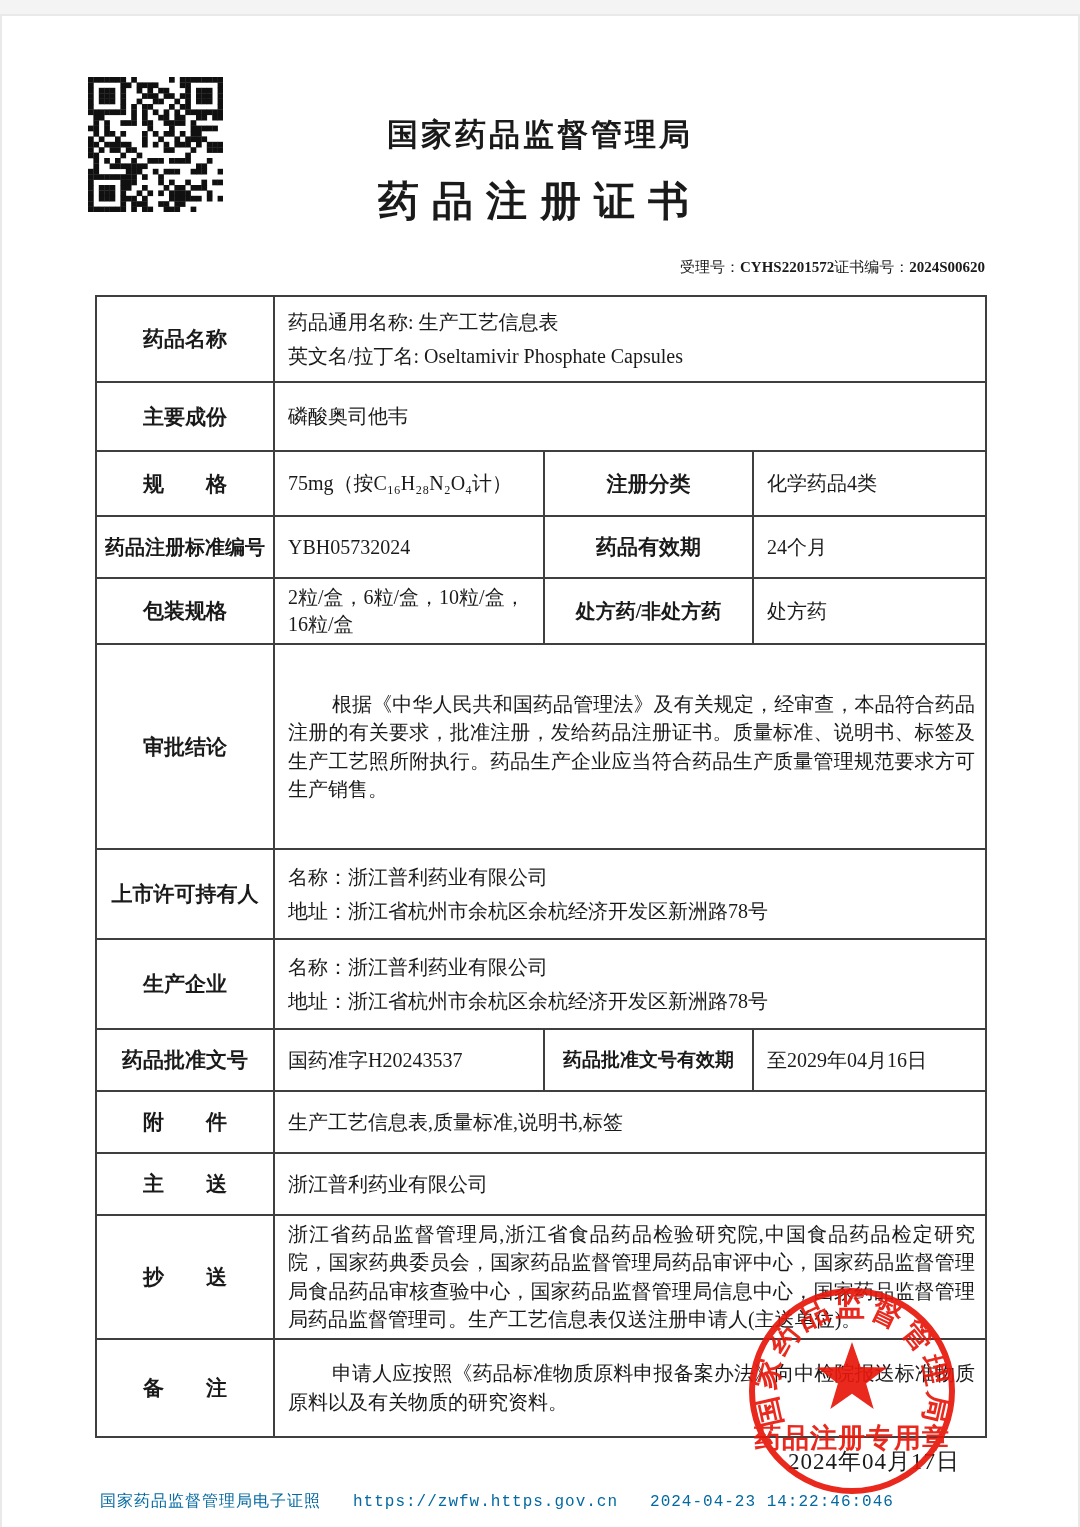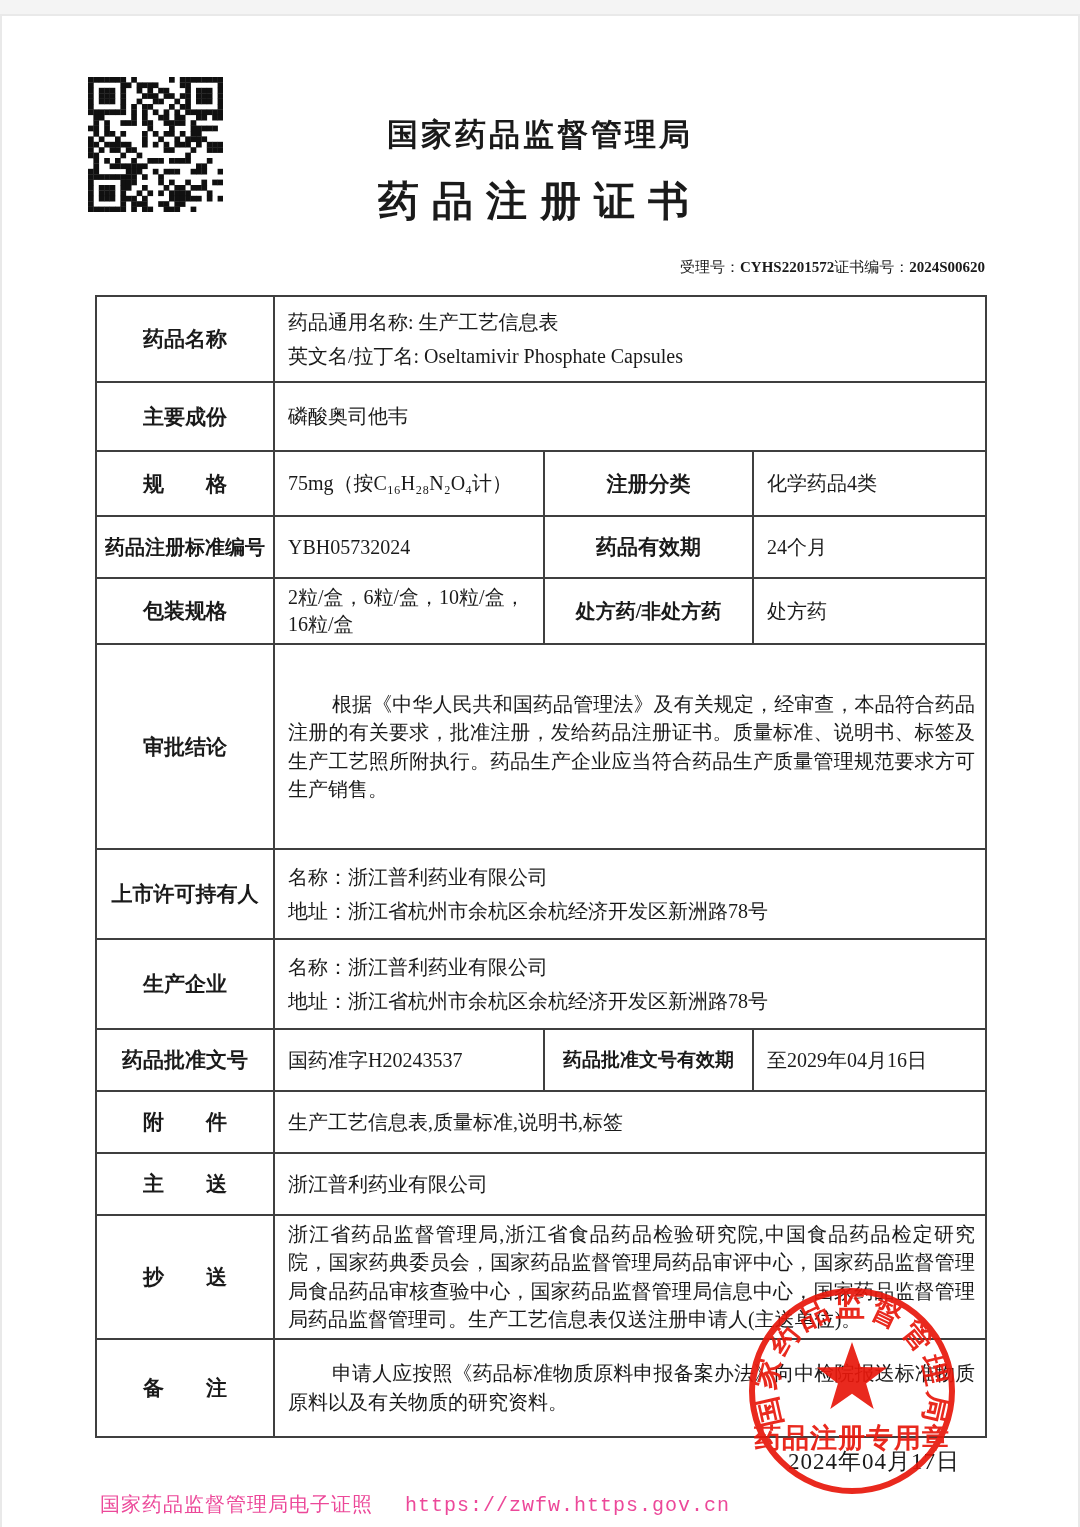--- a/index.html
+++ b/index.html
@@ -63,21 +63,21 @@
   }
   .stamp-date{
     position:absolute;left:788px;top:1432px;
     font-size:23px;letter-spacing:1px;z-index:4;
   }
   
   .footer{
     position:absolute;left:100px;top:1477px;width:900px;
     display:flex;gap:32px;align-items:baseline;
     font-family:"Liberation Mono","DejaVu Sans Mono",monospace;
-    font-size:20px;color:#ec4899;letter-spacing:1px;
+    font-size:16px;color:#0369a1;letter-spacing:1px;
     white-space:nowrap;
   }
 </style>
 </head>
 <body>
 
 <div class="page">
 
   <div class="qr"><svg width="135" height="135" xmlns="http://www.w3.org/2000/svg">
         <rect x="0" y="0" width="5.7" height="5.7" fill="#101010"></rect>
@@ -509,15 +509,16 @@
     </defs>
     <text fill="#e8170b" style="font-family:'Liberation Serif','DejaVu Serif',serif;font-size:30px;font-weight:bold;letter-spacing:4px;">
       <textPath href="#arcPath" startOffset="50%" text-anchor="middle">国家药品监督管理局</textPath>
     </text>
     <text x="120" y="176" text-anchor="middle" fill="#e8170b" style="font-family:'Liberation Serif','DejaVu Serif',serif;font-size:27px;font-weight:bold;letter-spacing:1px;">药品注册专用章</text>
   </svg>
 
   <div class="footer">
     <span>国家药品监督管理局电子证照</span>
     <span>https://zwfw.https.gov.cn</span>
+    <span>2024-04-23 14:22:46:046</span>
   </div>
 
 </div>
 
 </body></html>

